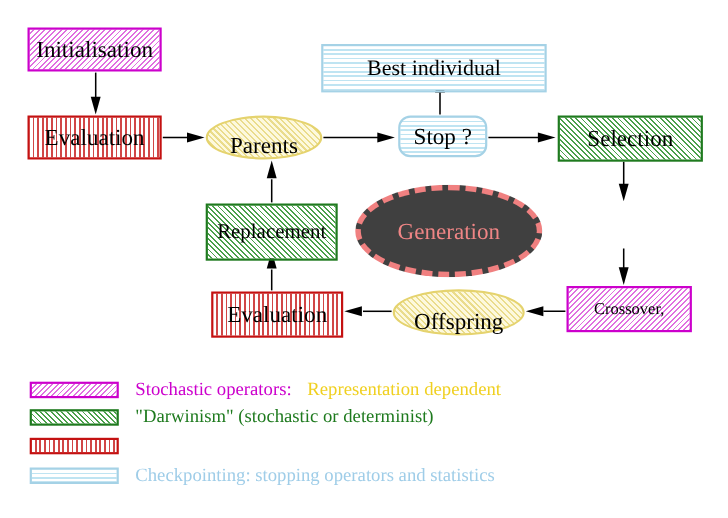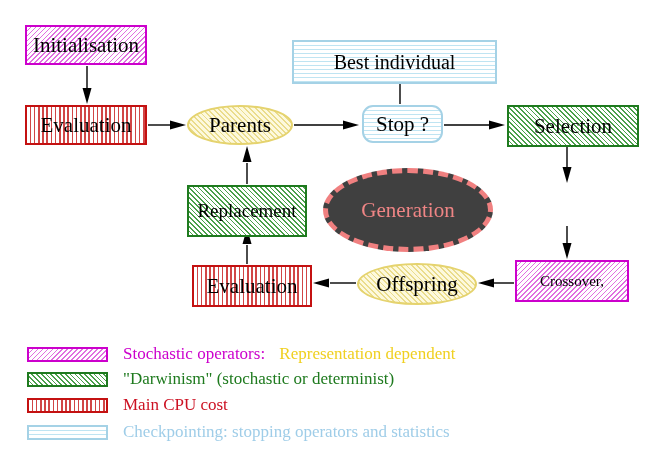--- a/index.html
+++ b/index.html
@@ -13,21 +13,21 @@
 
   .node {
     position:absolute; box-sizing:border-box;
     display:flex; align-items:center; justify-content:center;
     font-size:21px; color:#000; text-align:center; line-height:1.05;
   }
   .hatch-magenta { border:2px solid #cc00cc; background:repeating-linear-gradient(135deg,#ffffff 0 2.3px,#e070e0 2.3px 3.5px); }
   .hatch-green   { border:2px solid #1e7a1e; background:repeating-linear-gradient(45deg,#ffffff 0 2.2px,#4aa04a 2.2px 3.4px); }
   .stripe-red    { border:2px solid #c41111; background:repeating-linear-gradient(90deg,#ffffff 0 2.6px,#d14646 2.6px 4.2px); }
   .stripe-cyan   { border:2px solid #a5d2e6; background:repeating-linear-gradient(180deg,#ffffff 0 2.6px,#bfe4f2 2.6px 4px); }
-  .ellipse-yellow{ border:2px solid #e5d36e; border-radius:50%; background:repeating-linear-gradient(45deg,#fdf9dd 0 2.4px,#eadc8c 2.4px 3.8px); }
+  .ellipse-yellow{ border:2px solid #e5d36e; border-radius:50%; background:repeating-linear-gradient(45deg,#fdf9dd 0 2.4px,#eadc8c 2.4px 3.8px);align-items:flex-end; }
   .rounded { border-radius:11px; }
   .generation { border:5px dashed #f08080; border-radius:50%; color:#ef8585; background:#404040; }
   .two-line { font-size:15px; line-height:19px; flex-direction:column; }
 
   .legend-row { position:absolute; left:27px; display:flex; align-items:center; height:16px; }
   .swatch { width:81px; height:15px; box-sizing:border-box; margin-right:15px; flex:none; }
   .legend-text { font-size:17px; white-space:nowrap; }
   .t-magenta { color:#cc00cc; }
   .t-gold    { color:#f0d020; margin-left:10px; }
   .t-green   { color:#1e7a1e; }
@@ -139,21 +139,20 @@
     </div>
   </div>
 
   <div class="legend-row" style="top:371px;">
     <div class="swatch hatch-green"></div>
     <div class="legend-text t-green">"Darwinism" (stochastic or determinist)</div>
   </div>
 
   <div class="legend-row" style="top:397px;">
     <div class="swatch stripe-red"></div>
-    <div class="legend-text t-red">Main CPU cost</div>
   </div>
 
   <div class="legend-row" style="top:424px;">
     <div class="swatch stripe-cyan"></div>
     <div class="legend-text t-blue">Checkpointing: stopping operators and statistics</div>
   </div>
 
 </div>
 
 </body></html>

